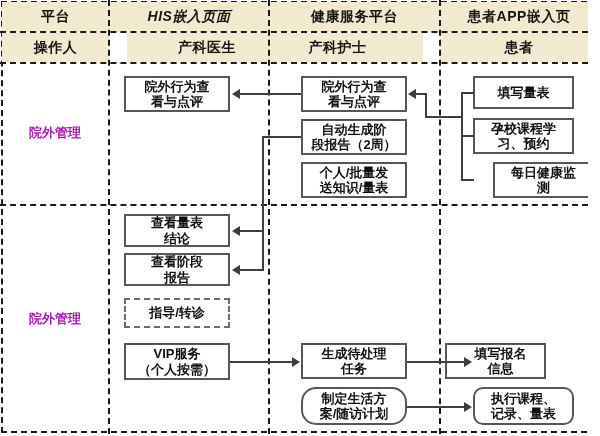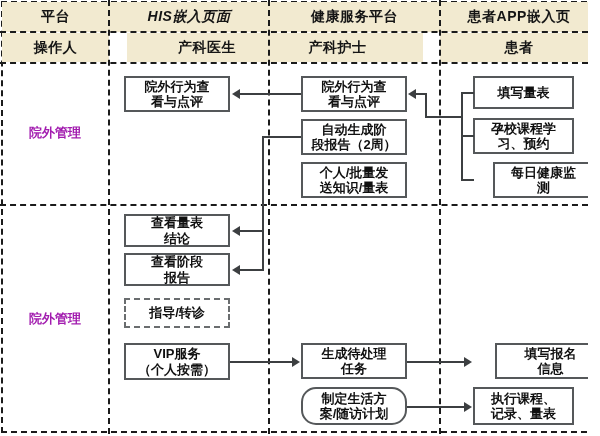--- a/index.html
+++ b/index.html
@@ -161,22 +161,22 @@
   <div class="arrow left" style="left:408px;top:89px;"></div>
 
   <div class="node" style="left:124px;top:214px;width:106px;height:33px;">查看量表<br>结论</div>
   <div class="node" style="left:124px;top:253px;width:106px;height:33px;">查看阶段<br>报告</div>
   <div class="node dashed" style="left:124px;top:298px;width:106px;height:30px;">指导/转诊</div>
   <div class="node" style="left:124px;top:343px;width:106px;height:37px;">VIP服务<br>（个人按需）</div>
 
   <div class="node" style="left:301px;top:343px;width:106px;height:36px;">生成待处理<br>任务</div>
   <div class="node" style="left:301px;top:387px;width:106px;height:38px;border-radius:15px;">制定生活方<br>案/随访计划</div>
 
-  <div class="node" style="left:495px;top:343px;width:101px;height:36px;padding-left:12px;">填写报名<br>信息</div>
-  <div class="node" style="left:473px;top:387px;width:101px;height:38px;">执行课程、<br>记录、量表</div>
+  <div class="node" style="left:445px;top:343px;width:101px;height:36px;padding-left:12px;">填写报名<br>信息</div>
+  <div class="node" style="left:473px;top:387px;width:101px;height:38px;border-radius:10px;">执行课程、<br>记录、量表</div>
 
   <div class="ln h" style="left:262px;top:136px;width:39px;"></div>
   <div class="ln v" style="left:262px;top:136px;height:135px;"></div>
   <div class="ln h" style="left:240px;top:230px;width:22px;"></div>
   <div class="arrow left" style="left:232px;top:226px;"></div>
   <div class="ln h" style="left:240px;top:269px;width:22px;"></div>
   <div class="arrow left" style="left:232px;top:265px;"></div>
 
   <div class="ln h" style="left:230px;top:361px;width:63px;"></div>
   <div class="arrow right" style="left:292px;top:357px;"></div>

